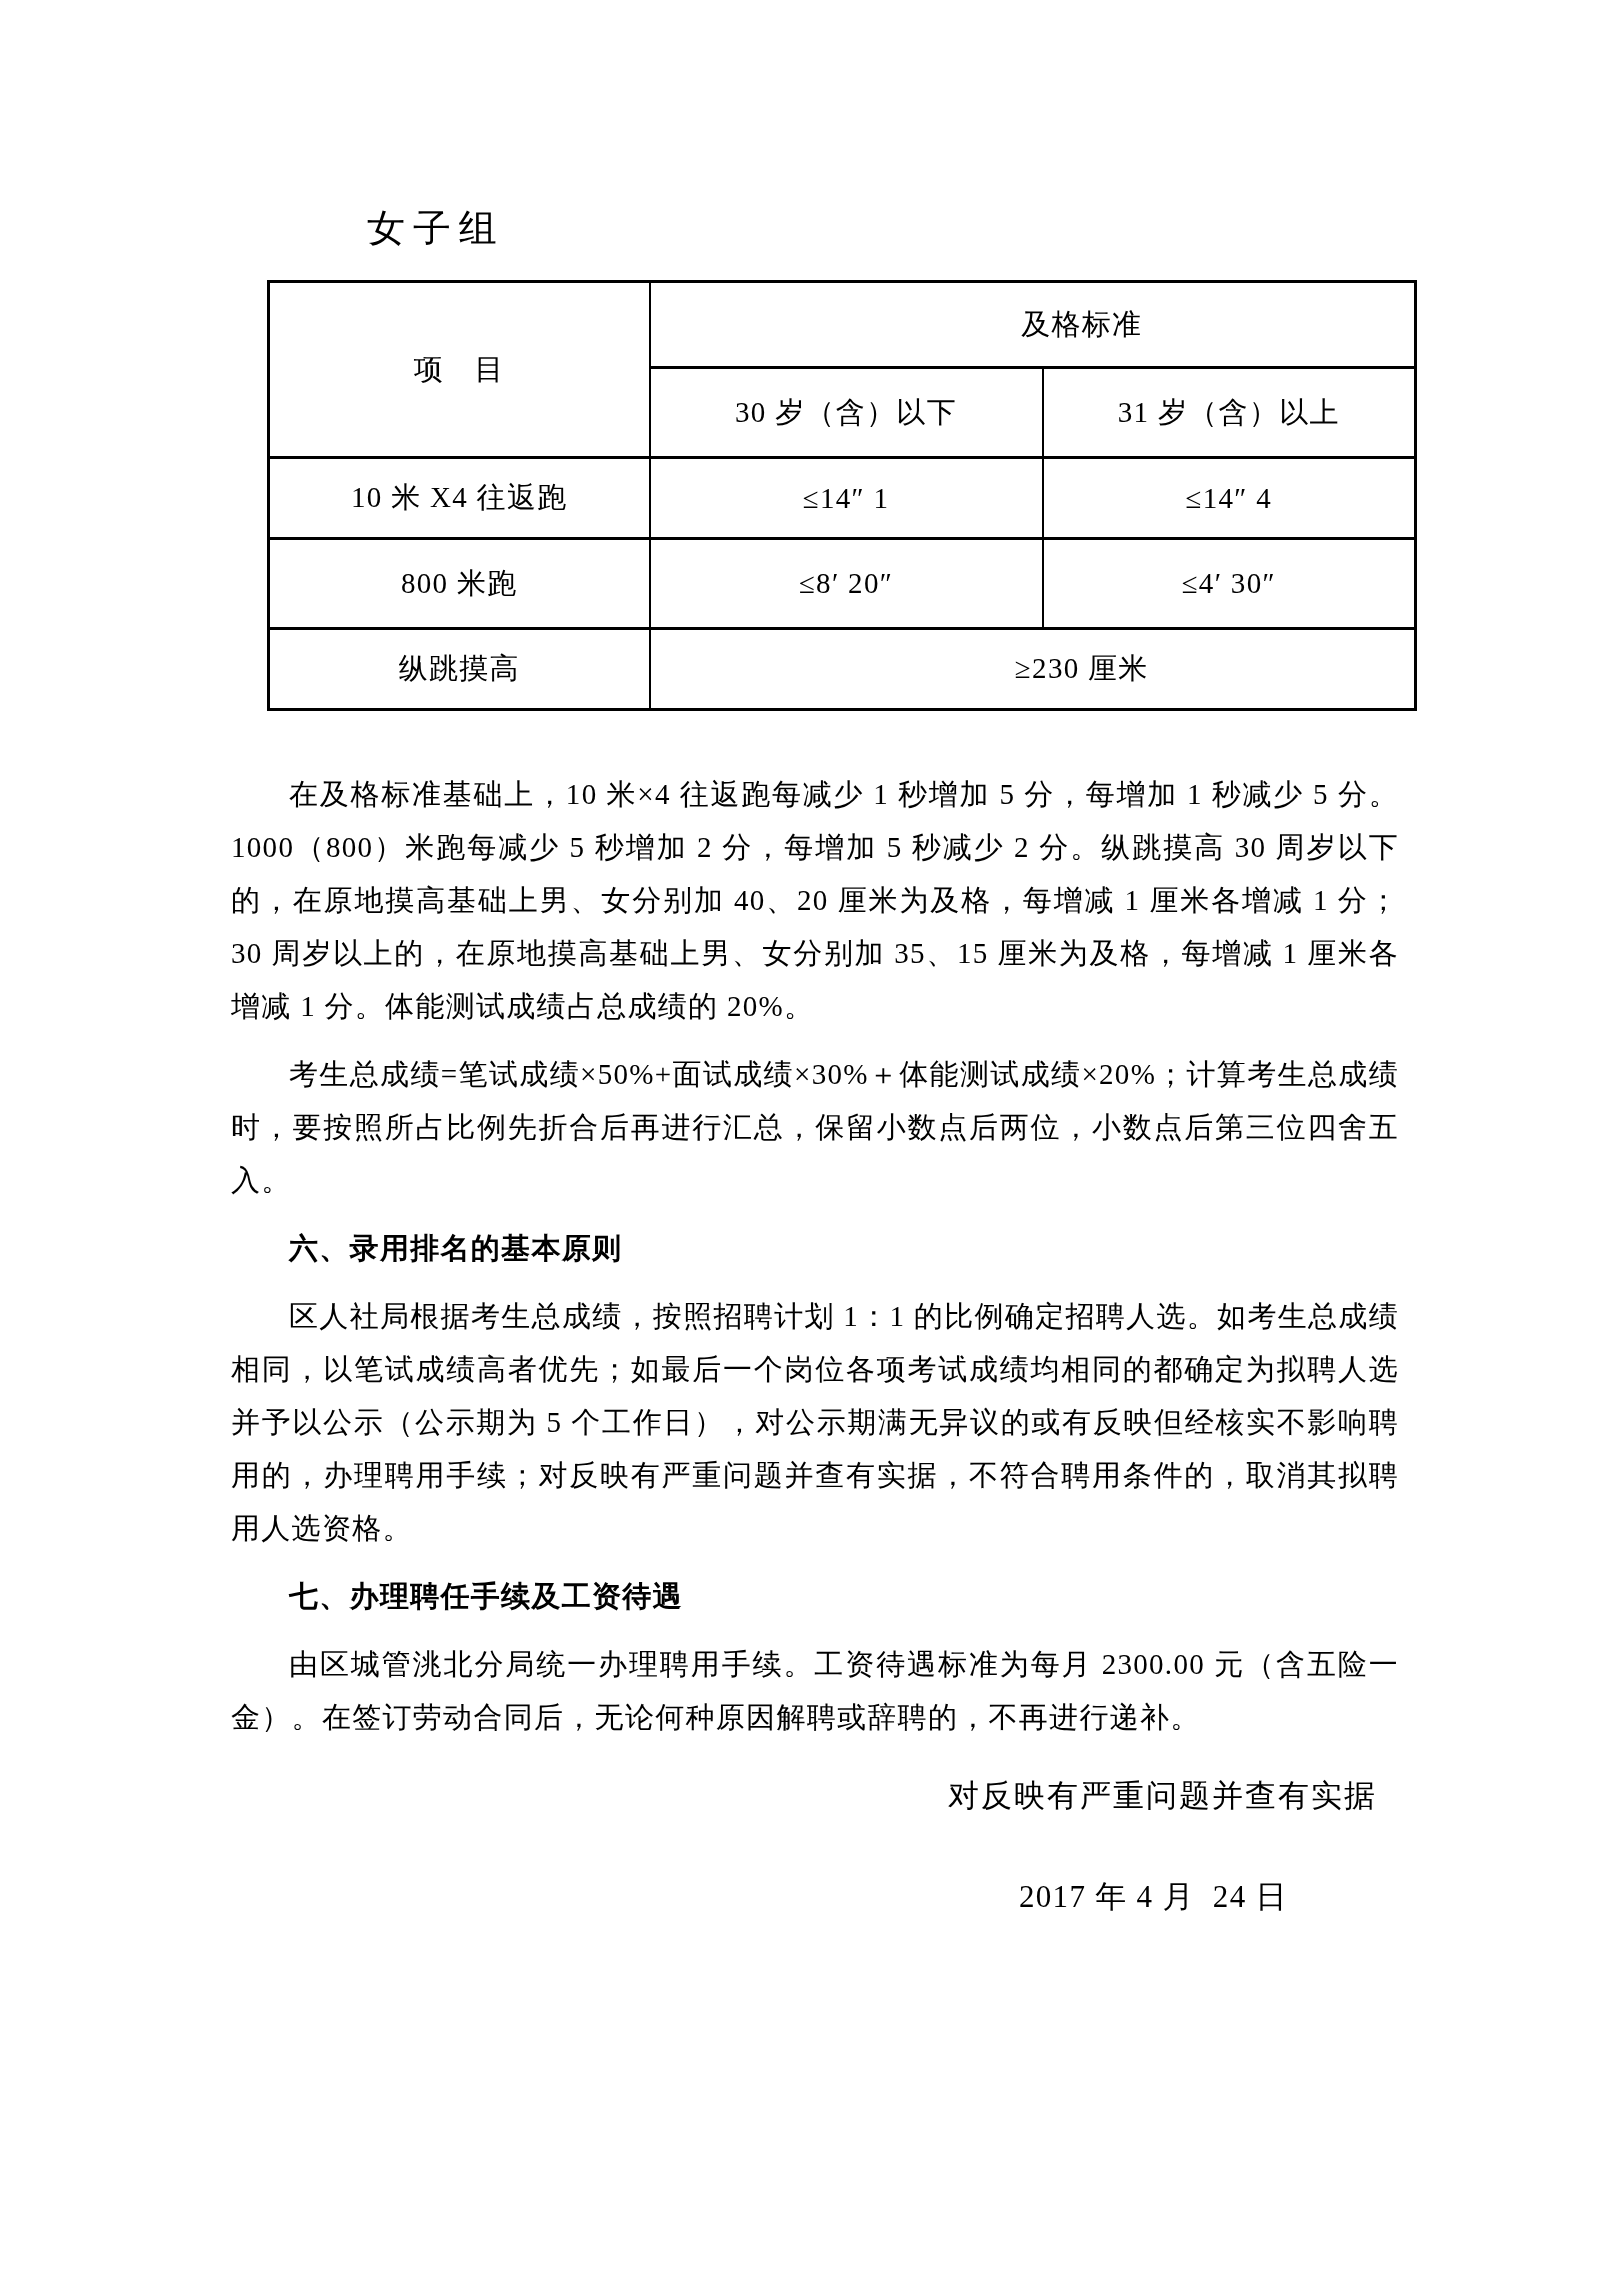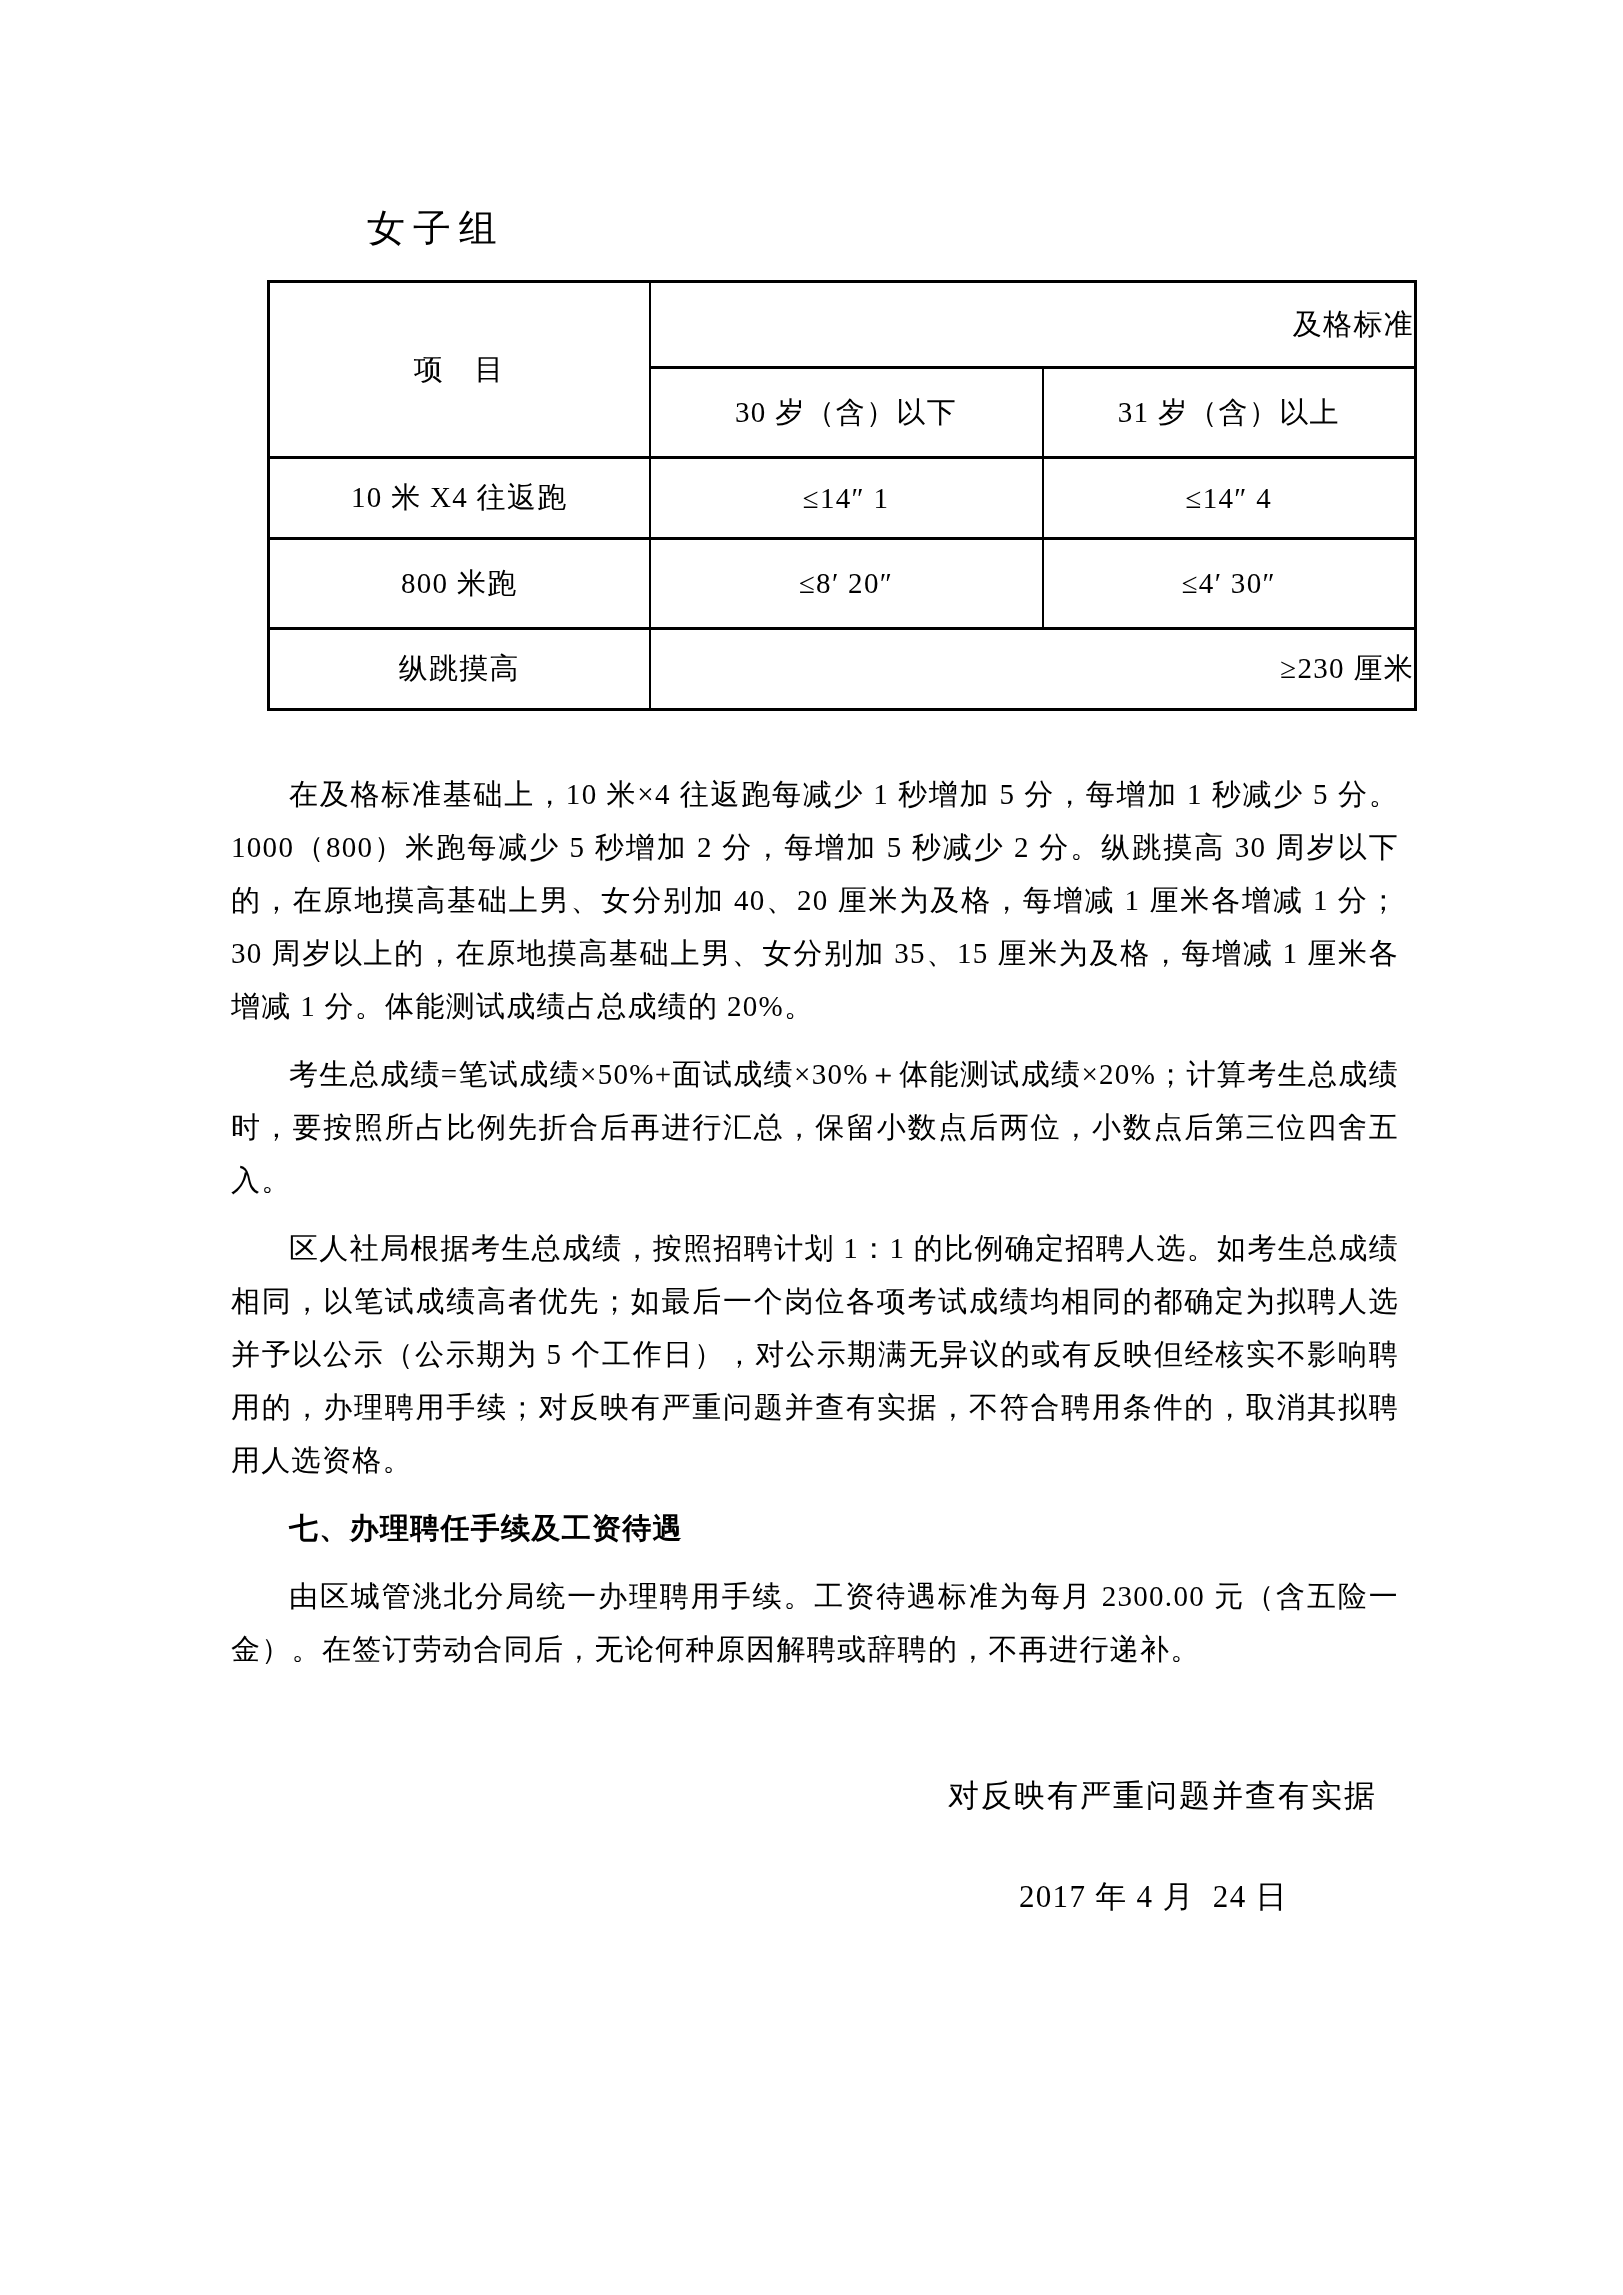--- a/index.html
+++ b/index.html
@@ -21,21 +21,21 @@
     border-collapse:collapse; table-layout:fixed;
     font-size:29px; letter-spacing:1.3px;
     border:3.3px solid #000;
   }
   .spec-table td {
     border:2px solid #000;
     border-top-width:3.3px; border-bottom-width:3.3px;
     text-align:center; vertical-align:middle;
     padding:0; overflow:hidden;
   }
-  .spec-table .cell-left { text-align:right; padding-left:99px; }
+  .spec-table .cell-left { text-align:center; padding-left:99px; }
   .spec-table tr.r1 { height:86px; }
   .spec-table tr.r2 { height:90px; }
   .spec-table tr.r3 { height:81px;padding-left:14px; }
   .spec-table tr.r4 { height:90px; }
   .spec-table tr.r5 { height:81px; }
 
   .body-text {
     position:absolute; left:216px; top:753px; width:1198px;
     font-size:29px; line-height:53px;
     text-align:justify; letter-spacing:1.3px;
@@ -89,20 +89,21 @@
       <tr class="r5">
         <td>纵跳摸高</td>
         <td colspan="2" class="cell-left">≥230 厘米</td>
       </tr>
     </tbody>
   </table>
 
   <div class="body-text">
     <p class="para">在及格标准基础上，10 米×4 往返跑每减少 1 秒增加 5 分，每增加 1 秒减少 5 分。1000（800）米跑每减少 5 秒增加 2 分，每增加 5 秒减少 2 分。纵跳摸高 30 周岁以下的，在原地摸高基础上男、女分别加 40、20 厘米为及格，每增减 1 厘米各增减 1 分；30 周岁以上的，在原地摸高基础上男、女分别加 35、15 厘米为及格，每增减 1 厘米各增减 1 分。体能测试成绩占总成绩的 20%。</p>
     <p class="para">考生总成绩=笔试成绩×50%+面试成绩×30%＋体能测试成绩×20%；计算考生总成绩时，要按照所占比例先折合后再进行汇总，保留小数点后两位，小数点后第三位四舍五入。</p>
+    <p class="heading">六、录用排名的基本原则</p>
     <p class="para">区人社局根据考生总成绩，按照招聘计划 1：1 的比例确定招聘人选。如考生总成绩相同，以笔试成绩高者优先；如最后一个岗位各项考试成绩均相同的都确定为拟聘人选并予以公示（公示期为 5 个工作日），对公示期满无异议的或有反映但经核实不影响聘用的，办理聘用手续；对反映有严重问题并查有实据，不符合聘用条件的，取消其拟聘用人选资格。</p>
     <p class="heading">七、办理聘任手续及工资待遇</p>
     <p class="para">由区城管洮北分局统一办理聘用手续。工资待遇标准为每月 2300.00 元（含五险一金）。在签订劳动合同后，无论何种原因解聘或辞聘的，不再进行递补。</p>
   </div>
 
   <div class="signature">对反映有严重问题并查有实据</div>
 
   <div class="doc-date">2017 年 4 月  24 日</div>
 
 </div>

